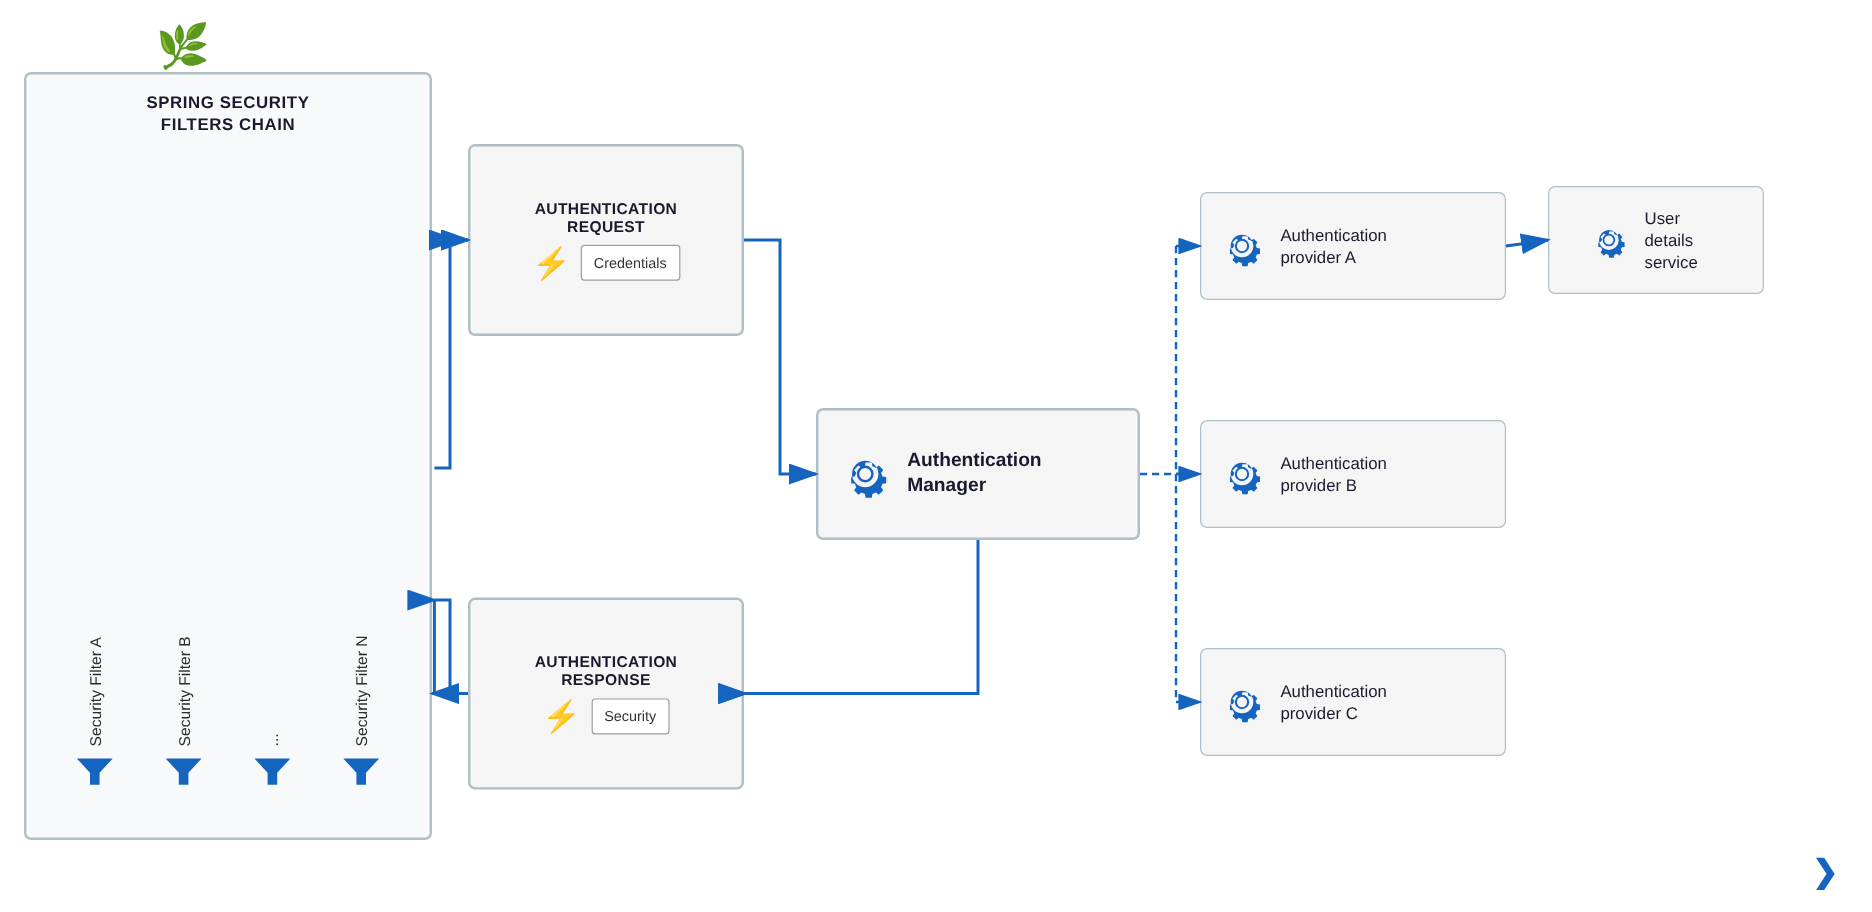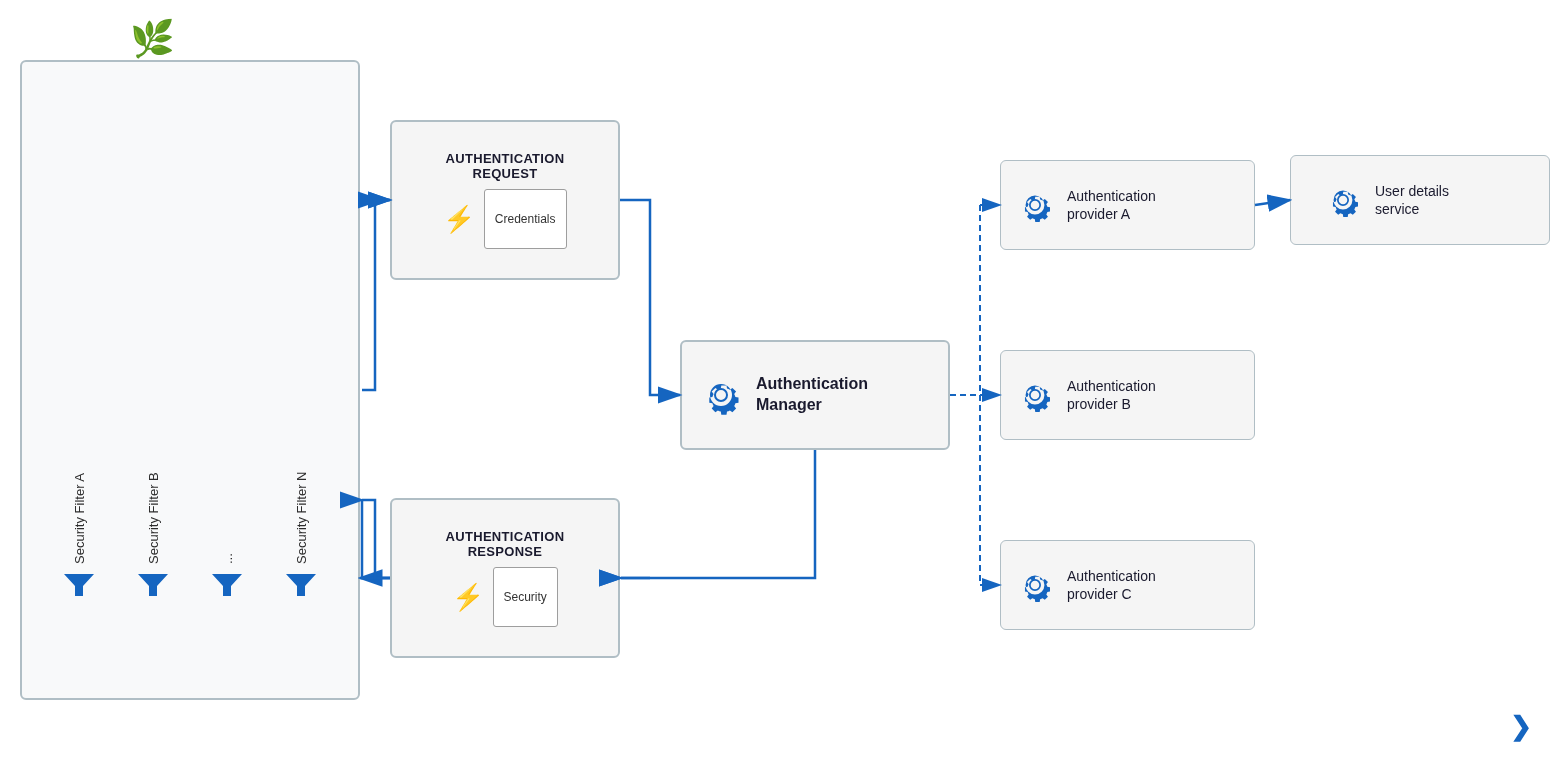--- a/index.html
+++ b/index.html
@@ -114,21 +114,21 @@
     }
 
     .bolt-icon {
       font-size: 26px;
       color: #f5a623;
     }
 
     .credentials-box {
       border: 1.5px solid #9e9e9e;
       border-radius: 3px;
-      padding: 22px 10px;
+      padding: 7px 10px;
       font-size: 12px;
       color: #333;
       background: #fff;
     }
 
     
     .auth-response-box {
       position: absolute;
       top: 498px;
       left: 390px;
@@ -193,21 +193,21 @@
       font-size: 14px;
       color: #1a1a2e;
       line-height: 1.3;
     }
 
     
     .user-details-box {
       position: absolute;
       top: 155px;
       left: 1290px;
-      width: 260px;
+      width: 180px;
       height: 90px;
       border: 1.5px solid #b0bec5;
       border-radius: 6px;
       background: #f5f5f5;
       display: flex;
       align-items: center;
       gap: 14px;
       padding: 0 34px;
     }
 
@@ -231,20 +231,22 @@
     .gear-svg {
       display: inline-block;
     }
   </style>
 </head>
 <body>
 
 <div class="spring-logo">🌿</div>
 
 <div class="filters-chain-box">
+  <div class="filters-chain-title" style="white-space:pre-line;">SPRING SECURITY
+FILTERS CHAIN</div>
   <div class="filters-columns">
 
     <div class="filter-col">
       <div class="filter-label">Security Filter A</div>
       <div class="funnel">
         <svg viewBox="0 0 30 26" fill="#1565c0">
           <polygon points="0,2 30,2 19,14 19,24 11,24 11,14"></polygon>
         </svg>
       </div>
     </div>

